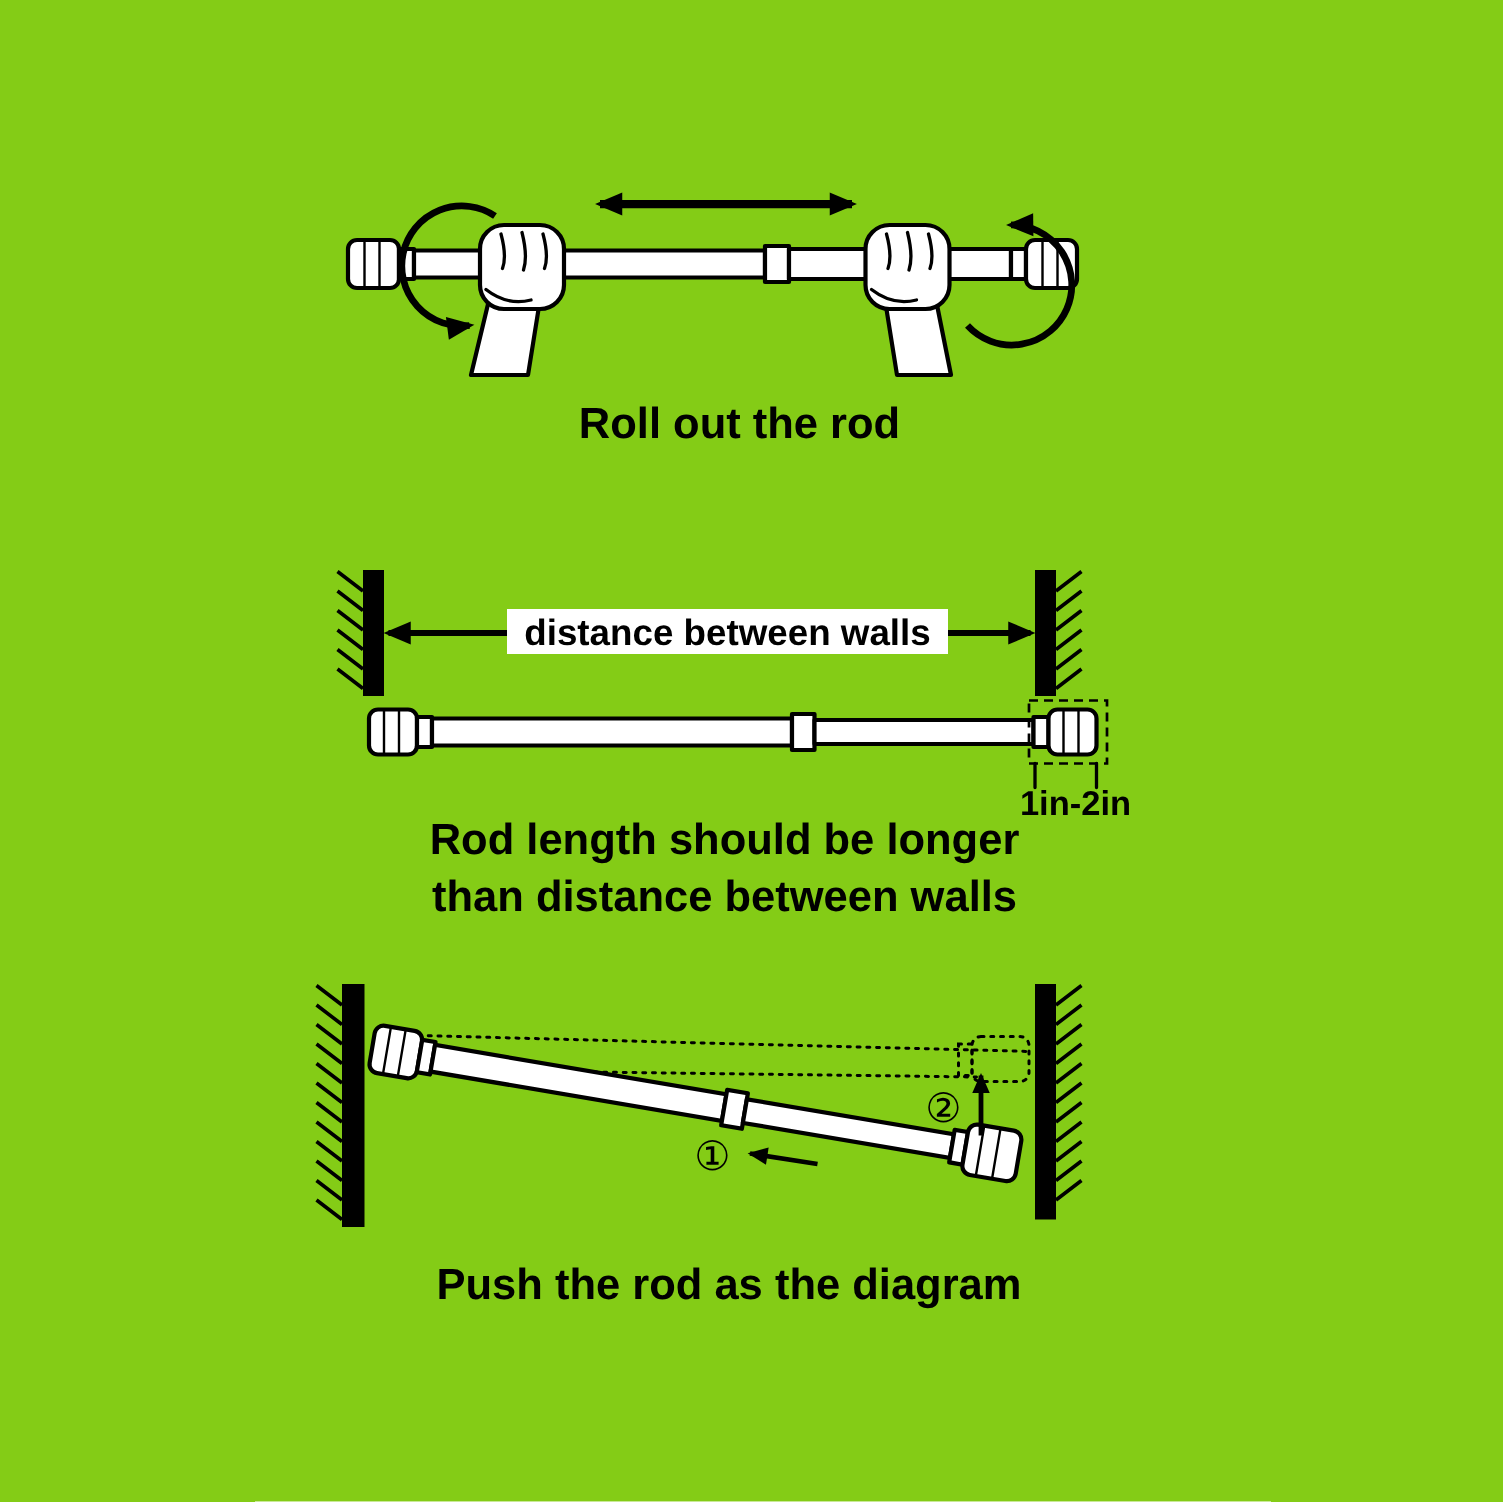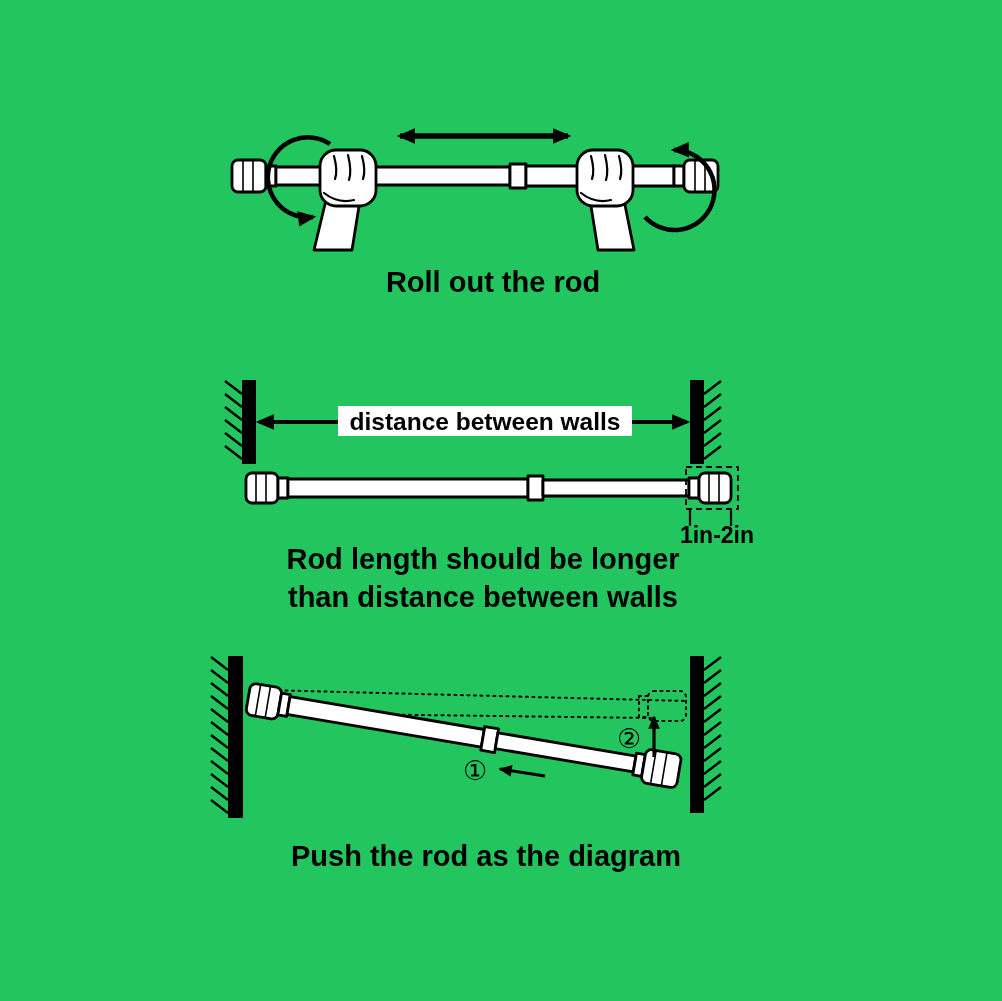--- a/index.html
+++ b/index.html
@@ -1,16 +1,16 @@
 <!DOCTYPE html>
 <html><head>
 <meta charset="utf-8">
 <style>
   html,body{margin:0;padding:0;background:#fff;}
-  .canvas{position:relative;width:1002px;height:1001px;background:#22c55e;overflow:hidden;
+  .canvas{position:relative;width:1002px;height:1001px;background:#84cc16;overflow:hidden;
           font-family:"Liberation Sans",sans-serif;}
   svg{position:absolute;left:0;top:0;}
   .part  {fill:#fff;stroke:#000;stroke-width:2.8;stroke-linejoin:round;}
   .ridge {stroke:#000;stroke-width:1.6;fill:none;}
   .line2 {stroke:#000;stroke-width:2.2;fill:none;stroke-linecap:round;}
   .hatch {stroke:#000;stroke-width:2.4;fill:none;}
   .wall  {fill:#000;stroke:none;}
   .thick5{stroke:#000;stroke-width:5.5;fill:none;}
   .thick4{stroke:#000;stroke-width:4;fill:none;}
   .arrow45{stroke:#000;stroke-width:4.5;fill:none;}

